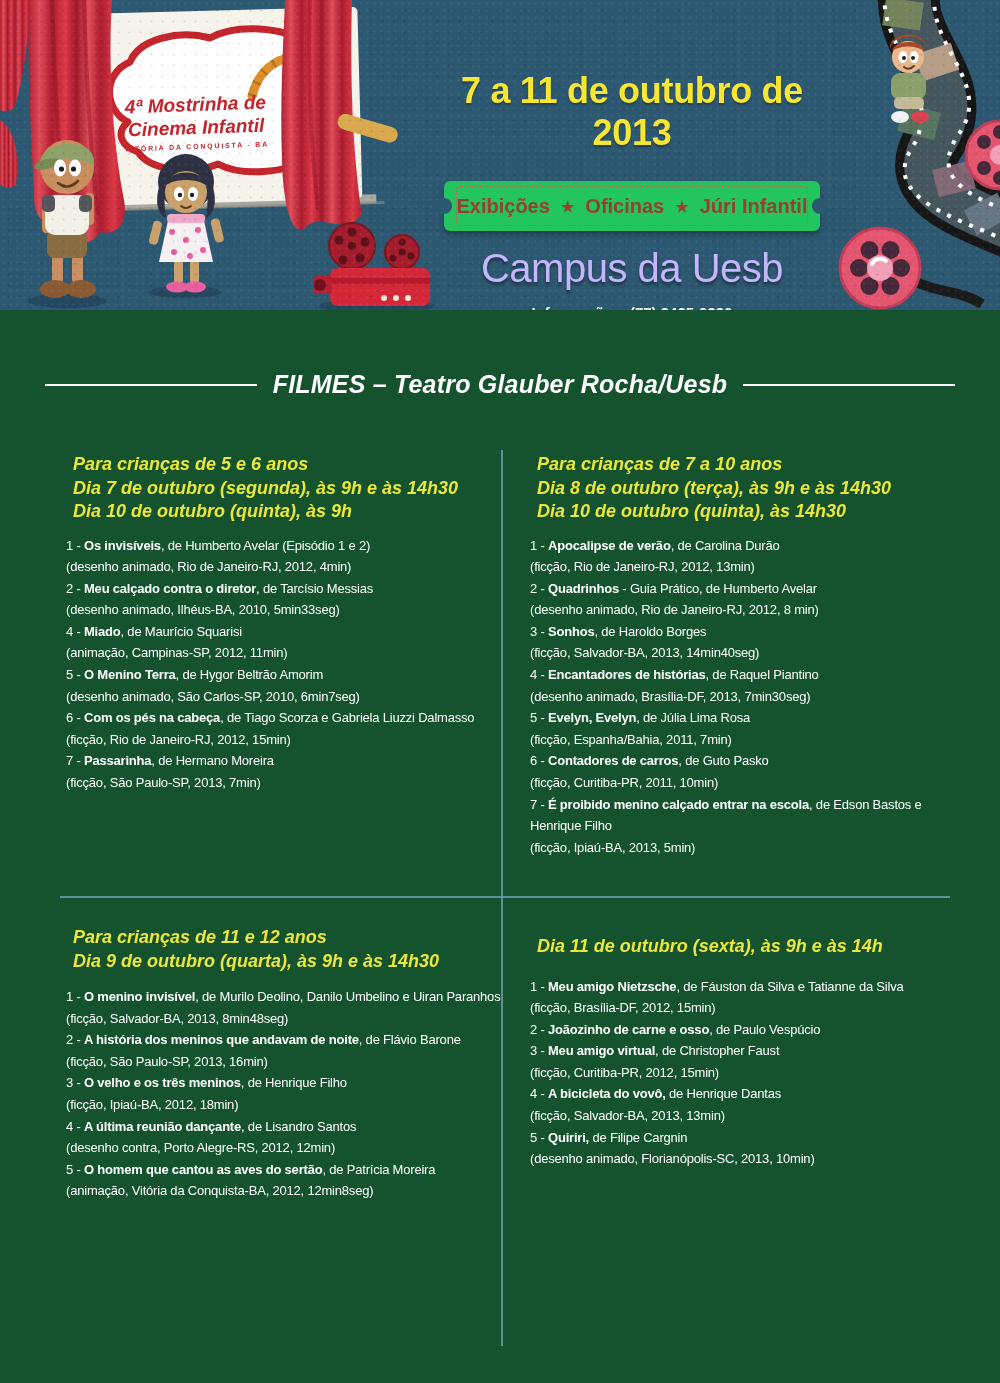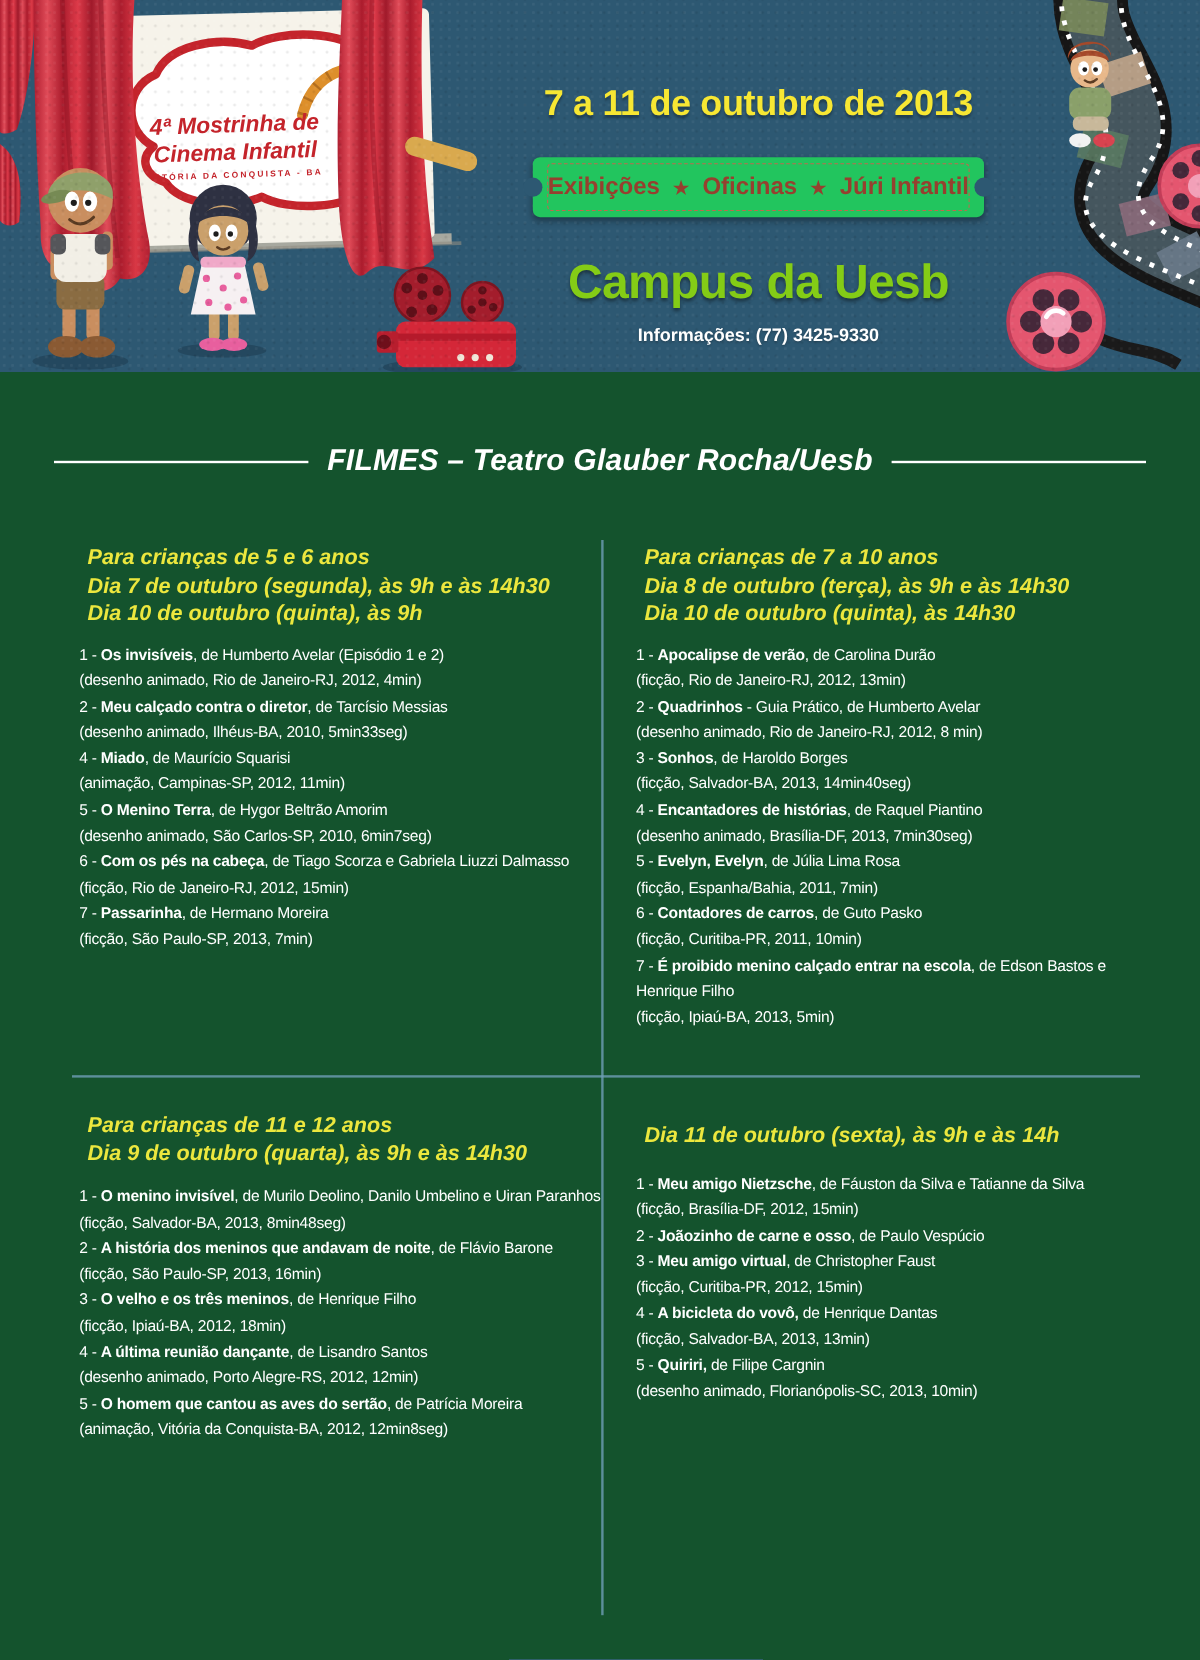--- a/index.html
+++ b/index.html
@@ -14,30 +14,30 @@
      background-size:7px 7px,11px 11px;background-position:0 0,3px 5px;}
   .header-art{position:absolute;top:0;left:0;}
 
   .logo-text{position:absolute;left:112px;top:95px;width:168px;text-align:center;
      color:#c4242b;font-weight:bold;font-style:italic;transform:rotate(-2deg);line-height:1.1;}
   .logo-l1{font-size:19px;}
   .logo-l2{font-size:19px;margin-top:2px;}
   .logo-sub{font-size:7px;letter-spacing:1.8px;margin-top:4px;font-style:normal;}
 
   .right-block{position:absolute;left:431px;top:70px;width:402px;text-align:center;}
-  .date-range{font-size:30px;font-weight:bold;color:#f7e733;letter-spacing:-.3px;
+  .date-range{font-size:36px;font-weight:bold;color:#f7e733;letter-spacing:-.3px;
      text-shadow:0 2px 2px rgba(0,0,0,.3);}
   .ticket{position:relative;margin:27px auto 0;width:376px;height:50px;background:#22c55e;
      border-radius:6px;display:flex;align-items:center;justify-content:center;gap:11px;
      color:#96402f;font-size:20px;font-weight:bold;box-shadow:0 3px 5px rgba(0,0,0,.35);}
   .ticket .inner{position:absolute;inset:5px 12px;border:1px dashed #c0694f;border-radius:4px;}
   .ticket .notch{position:absolute;width:16px;height:16px;border-radius:50%;background:#2d5872;top:17px;}
   .notch-l{left:-8px;} .notch-r{right:-8px;}
   .ticket .star{font-size:15px;position:relative;top:1px;}
-  .venue{margin-top:32px;font-size:40px;font-weight:bold;color:#84cc16;letter-spacing:-.5px;
+  .venue{margin-top:15px;font-size:40px;font-weight:normal;color:#c4b5fd;letter-spacing:-.5px;
      text-shadow:0 3px 3px rgba(0,0,0,.4);}
   .info-line{margin-top:13px;font-size:15px;font-weight:bold;color:#fff;
      text-shadow:0 1px 2px rgba(0,0,0,.3);}
 
   
   .content{position:absolute;top:310px;left:0;width:1000px;height:1073px;background:#14532d;}
   .films-title-row{position:absolute;top:60px;left:0;width:100%;display:flex;
      align-items:center;justify-content:center;gap:16px;}
   .rule{height:2px;background:#ffffff;width:212px;}
   .films-title{color:#fff;font-size:25px;font-weight:bold;font-style:italic;letter-spacing:.2px;white-space:nowrap;}
@@ -316,21 +316,21 @@
 
     <section class="section s-bl">
       <div class="sec-header">
           <div>Para crianças de 11 e 12 anos</div>
           <div>Dia 9 de outubro (quarta), às 9h e às 14h30</div>
         </div>
       <div class="films">
           <div class="film"><span class="film-num">1 - </span><span class="film-name">O menino invisível</span><span class="film-credits">, de Murilo Deolino, Danilo Umbelino e Uiran Paranhos</span><div class="film-details">(ficção, Salvador-BA, 2013, 8min48seg)</div></div>
           <div class="film"><span class="film-num">2 - </span><span class="film-name">A história dos meninos que andavam de noite</span><span class="film-credits">, de Flávio Barone</span><div class="film-details">(ficção, São Paulo-SP, 2013, 16min)</div></div>
           <div class="film"><span class="film-num">3 - </span><span class="film-name">O velho e os três meninos</span><span class="film-credits">, de Henrique Filho</span><div class="film-details">(ficção, Ipiaú-BA, 2012, 18min)</div></div>
-          <div class="film"><span class="film-num">4 - </span><span class="film-name">A última reunião dançante</span><span class="film-credits">, de Lisandro Santos</span><div class="film-details">(desenho animado, Porto Alegre-RS, 2012, 12min)</div></div>
+          <div class="film"><span class="film-num">4 - </span><span class="film-name">A última reunião dançante</span><span class="film-credits">, de Lisandro Santos</span><div class="film-details">(desenho contra, Porto Alegre-RS, 2012, 12min)</div></div>
           <div class="film"><span class="film-num">5 - </span><span class="film-name">O homem que cantou as aves do sertão</span><span class="film-credits">, de Patrícia Moreira</span><div class="film-details">(animação, Vitória da Conquista-BA, 2012, 12min8seg)</div></div>
         </div>
     </section>
 
     <section class="section s-br">
       <div class="sec-header">
           <div>Dia 11 de outubro (sexta), às 9h e às 14h</div>
         </div>
       <div class="films">
           <div class="film"><span class="film-num">1 - </span><span class="film-name">Meu amigo Nietzsche</span><span class="film-credits">, de Fáuston da Silva e Tatianne da Silva</span><div class="film-details">(ficção, Brasília-DF, 2012, 15min)</div></div>

